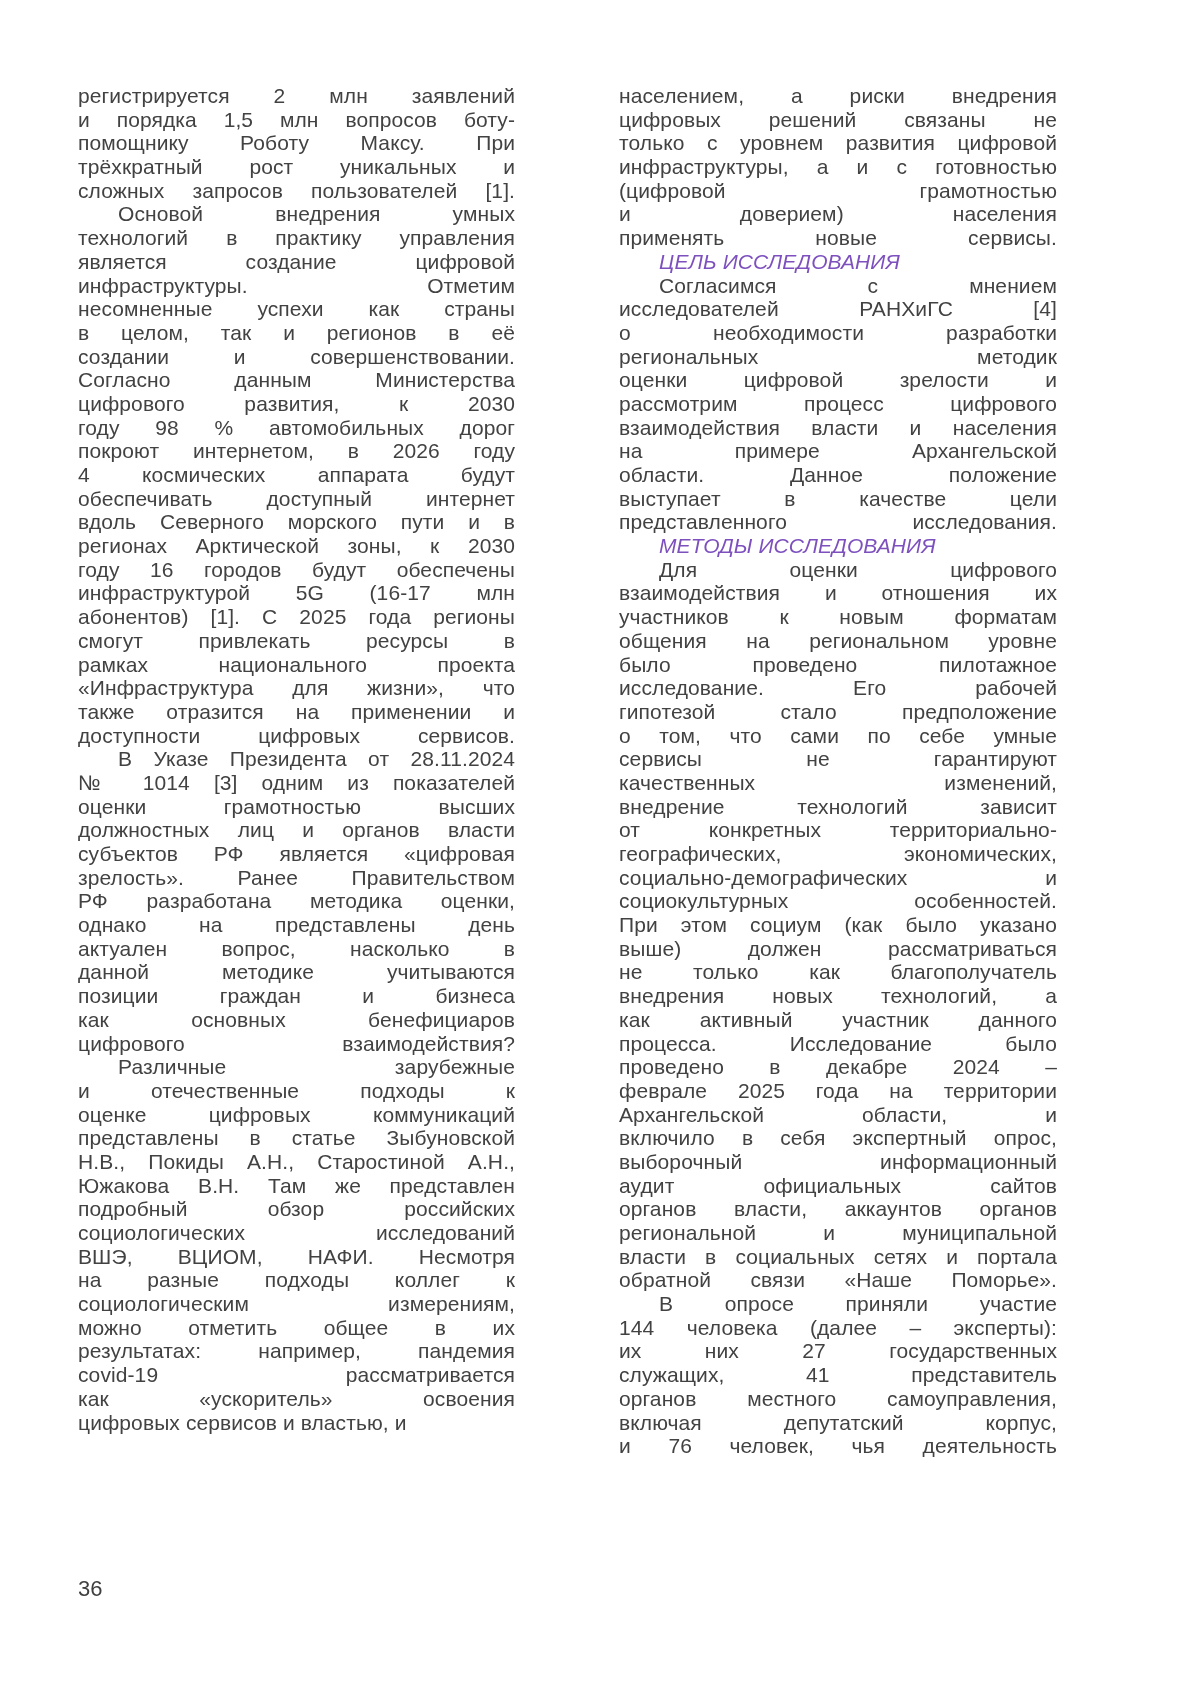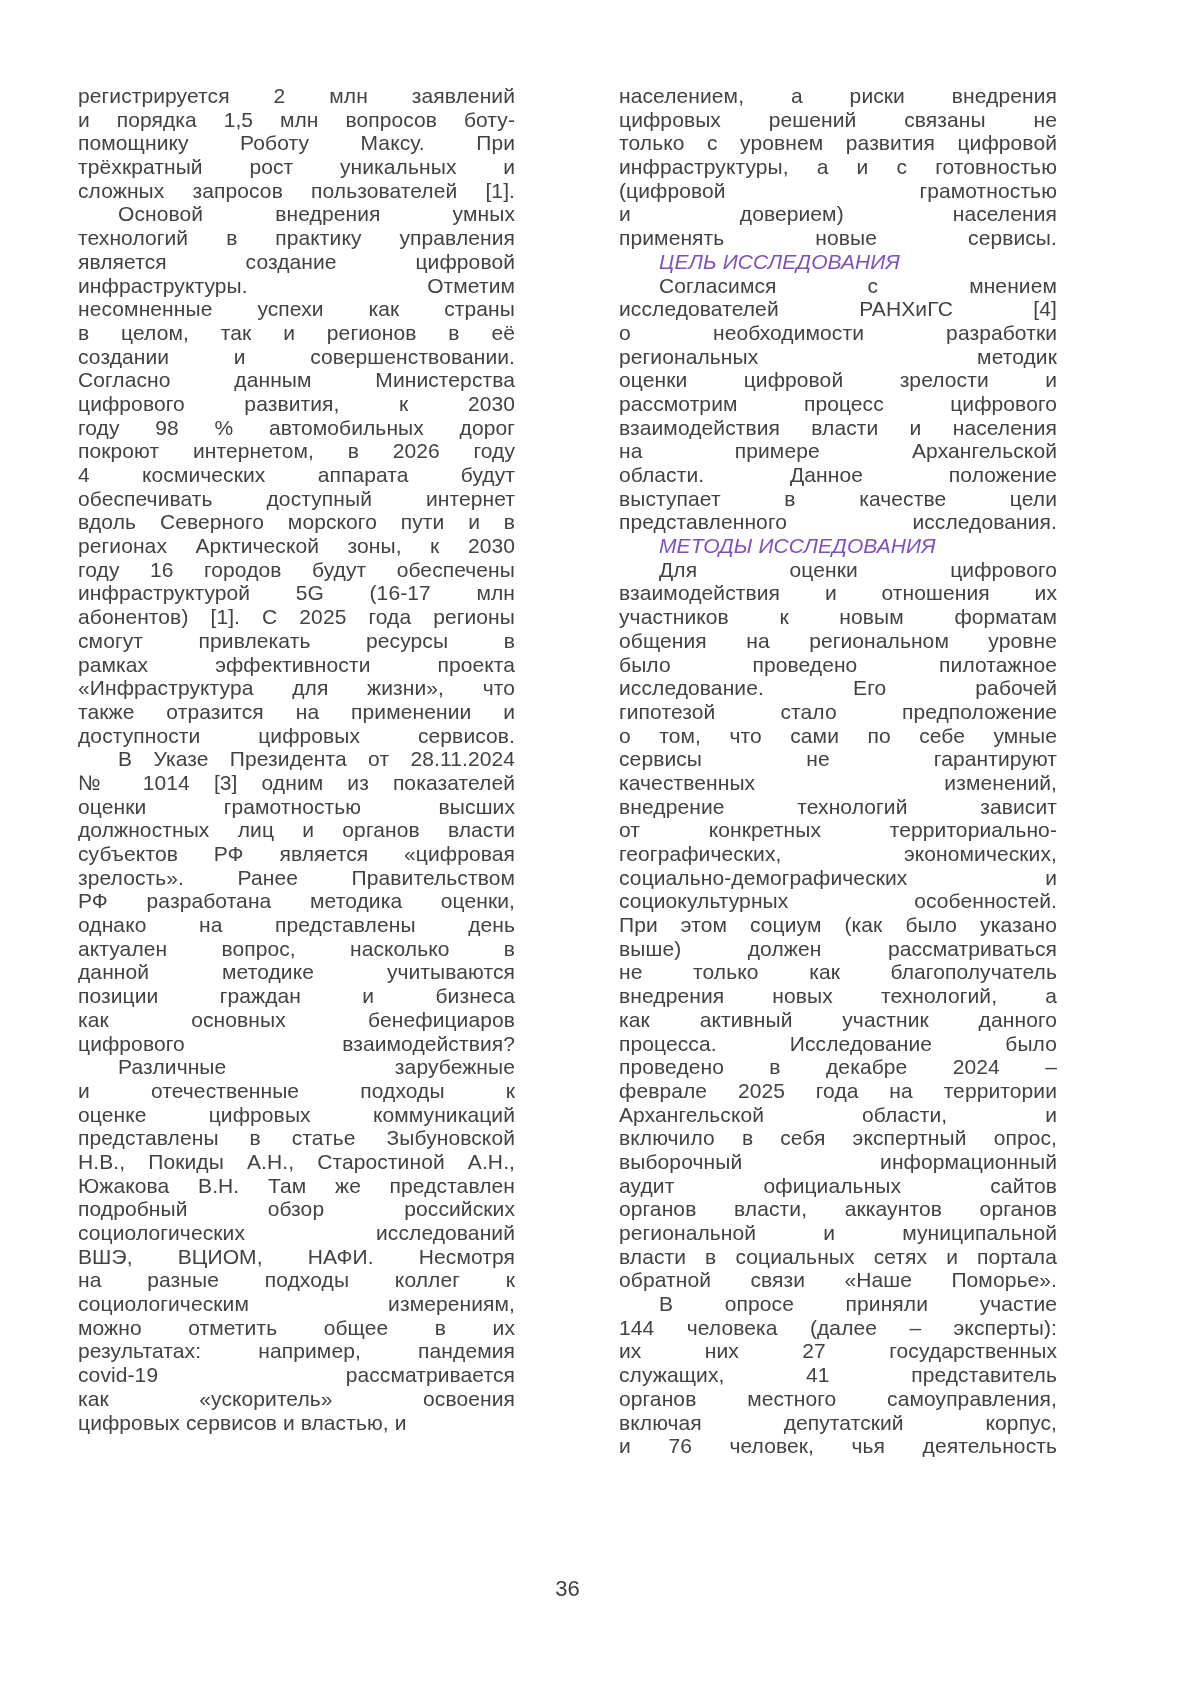--- a/index.html
+++ b/index.html
@@ -39,21 +39,21 @@
     font-style: italic;
     text-align: right;
     text-align-last: left;
   }
   .line.nojust { text-align-last: left; }
   .footer {
     position: absolute;
     left: 78px;
     top: 1577px;
     width: 979px;
-    text-align: center;
+    text-align: left;
   }
   .pagenum {
     font-size: 22px;
     line-height: 24px;
     color: #3f3f3f;
   }
 </style>
 </head>
 <body>
 
@@ -77,21 +77,21 @@
         <div class="line">году 98 % автомобильных дорог</div>
         <div class="line">покроют интернетом, в 2026 году</div>
         <div class="line">4 космических аппарата будут</div>
         <div class="line">обеспечивать доступный интернет</div>
         <div class="line">вдоль Северного морского пути и в</div>
         <div class="line">регионах Арктической зоны, к 2030</div>
         <div class="line">году 16 городов будут обеспечены</div>
         <div class="line">инфраструктурой 5G (16-17 млн</div>
         <div class="line">абонентов) [1]. С 2025 года регионы</div>
         <div class="line">смогут привлекать ресурсы в</div>
-        <div class="line">рамках эффективности проекта</div>
+        <div class="line">рамках национального проекта</div>
         <div class="line">«Инфраструктура для жизни», что</div>
         <div class="line">также отразится на применении и</div>
         <div class="line">доступности цифровых сервисов.</div>
         <div class="line indent">В Указе Президента от 28.11.2024</div>
         <div class="line">№ 1014 [3] одним из показателей</div>
         <div class="line">оценки грамотностью высших</div>
         <div class="line">должностных лиц и органов власти</div>
         <div class="line">субъектов РФ является «цифровая</div>
         <div class="line">зрелость». Ранее Правительством</div>
         <div class="line">РФ разработана методика оценки,</div>

